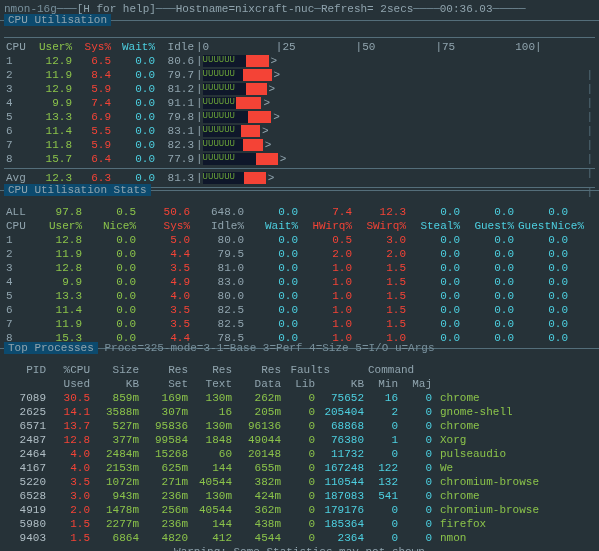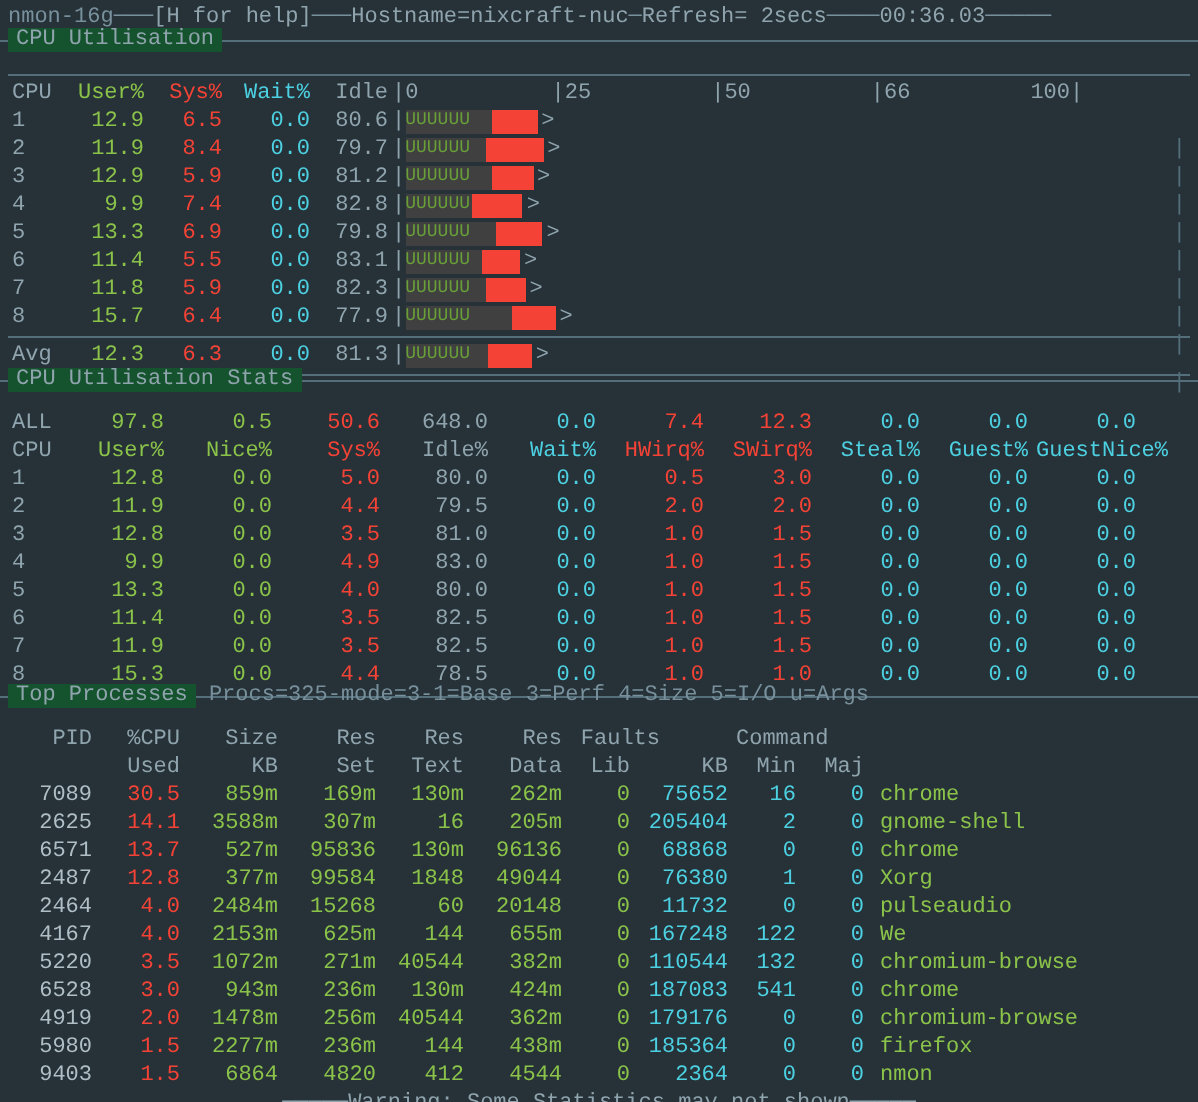--- a/index.html
+++ b/index.html
@@ -20,39 +20,39 @@
   .gray { color: #78909c; }
   .white { color: #b0bec5; font-family: Liberation Mono, monospace; }
   .header { padding: 2px 4px; }
   .section-head {
     border-top: 1px solid #546e7a;
     padding: 0 4px;
     position: relative;
     margin-top: 2px;
   }
   .section-head .title {
-    background: #14532d;
+    background: #0c4a6e;
     padding: 0 4px;
     color: #90a4ae;
     position: relative;
     top: -8px;
   }
   .section-body { padding: 0 4px; }
   .row { display: flex; align-items: center; height: 14px; }
   .cell { text-align: right; padding: 0 2px; }
   .w30 { width: 30px; }
   .w35 { width: 35px; }
   .w40 { width: 40px; }
   .w45 { width: 45px; }
   .w50 { width: 50px; }
   .w55 { width: 55px; }
   .w60 { width: 60px; }
   .bar-area { flex: 1; position: relative; height: 14px; }
   .bar-bg { display: flex; align-items: center; height: 100%; }
-  .bar-user { background: #404040; color:#689f38; height: 12px; overflow: hidden; font-size: 9px;}
+  .bar-user { background: #0f172a; color:#689f38; height: 12px; overflow: hidden; font-size: 9px;}
   .bar-sys { background: #f44336; height: 12px; }
   .caret { color: #90a4ae; padding-left: 2px; }
   .scale { display: flex; }
   .scale span { flex: 1; text-align: left; color: #90a4ae; }
   .pipe { color: #546e7a; position: absolute; right: 2px; }
   .divider { border-top: 1px solid #546e7a; margin: 2px 4px; }
   .warn { text-align: center; color: #90a4ae; }
   .cpu-col { width: 22px; text-align: left; }
 </style>
 </head>
@@ -83,21 +83,21 @@
   <span class="cell cpu-col">CPU</span>
   <span class="cell w40 green">User%</span>
   <span class="cell w35 red">Sys%</span>
   <span class="cell w40 cyan">Wait%</span>
   <span class="cell w35">Idle</span>
   <span class="bar-area">
         <div class="scale">
           <span>|0</span>
           <span>|25</span>
           <span>|50</span>
-          <span>|66</span>
+          <span>|75</span>
           <span>100|</span>
         </div>
       </span>
 </div>
     <div class="row">
     <span class="cell cpu-col">1</span>
     <span class="cell w40 green">12.9</span>
     <span class="cell w35 red">6.5</span>
     <span class="cell w40 cyan">0.0</span>
     <span class="cell w35">80.6</span>
@@ -126,21 +126,21 @@
     <span class="bar-area">
         <div class="bar-bg">|<span class="bar-user" style="width:43.86px">UUUUUU</span><span class="bar-sys" style="width:20.060000000000002px"></span><span class="caret">&gt;</span></div>
         <span class="pipe">|</span>
       </span>
   </div>
     <div class="row">
     <span class="cell cpu-col">4</span>
     <span class="cell w40 green">9.9</span>
     <span class="cell w35 red">7.4</span>
     <span class="cell w40 cyan">0.0</span>
-    <span class="cell w35">82.8</span>
+    <span class="cell w35">91.1</span>
     <span class="bar-area">
         <div class="bar-bg">|<span class="bar-user" style="width:33.660000000000004px">UUUUUU</span><span class="bar-sys" style="width:25.16px"></span><span class="caret">&gt;</span></div>
         <span class="pipe">|</span>
       </span>
   </div>
     <div class="row">
     <span class="cell cpu-col">5</span>
     <span class="cell w40 green">13.3</span>
     <span class="cell w35 red">6.9</span>
     <span class="cell w40 cyan">0.0</span>

